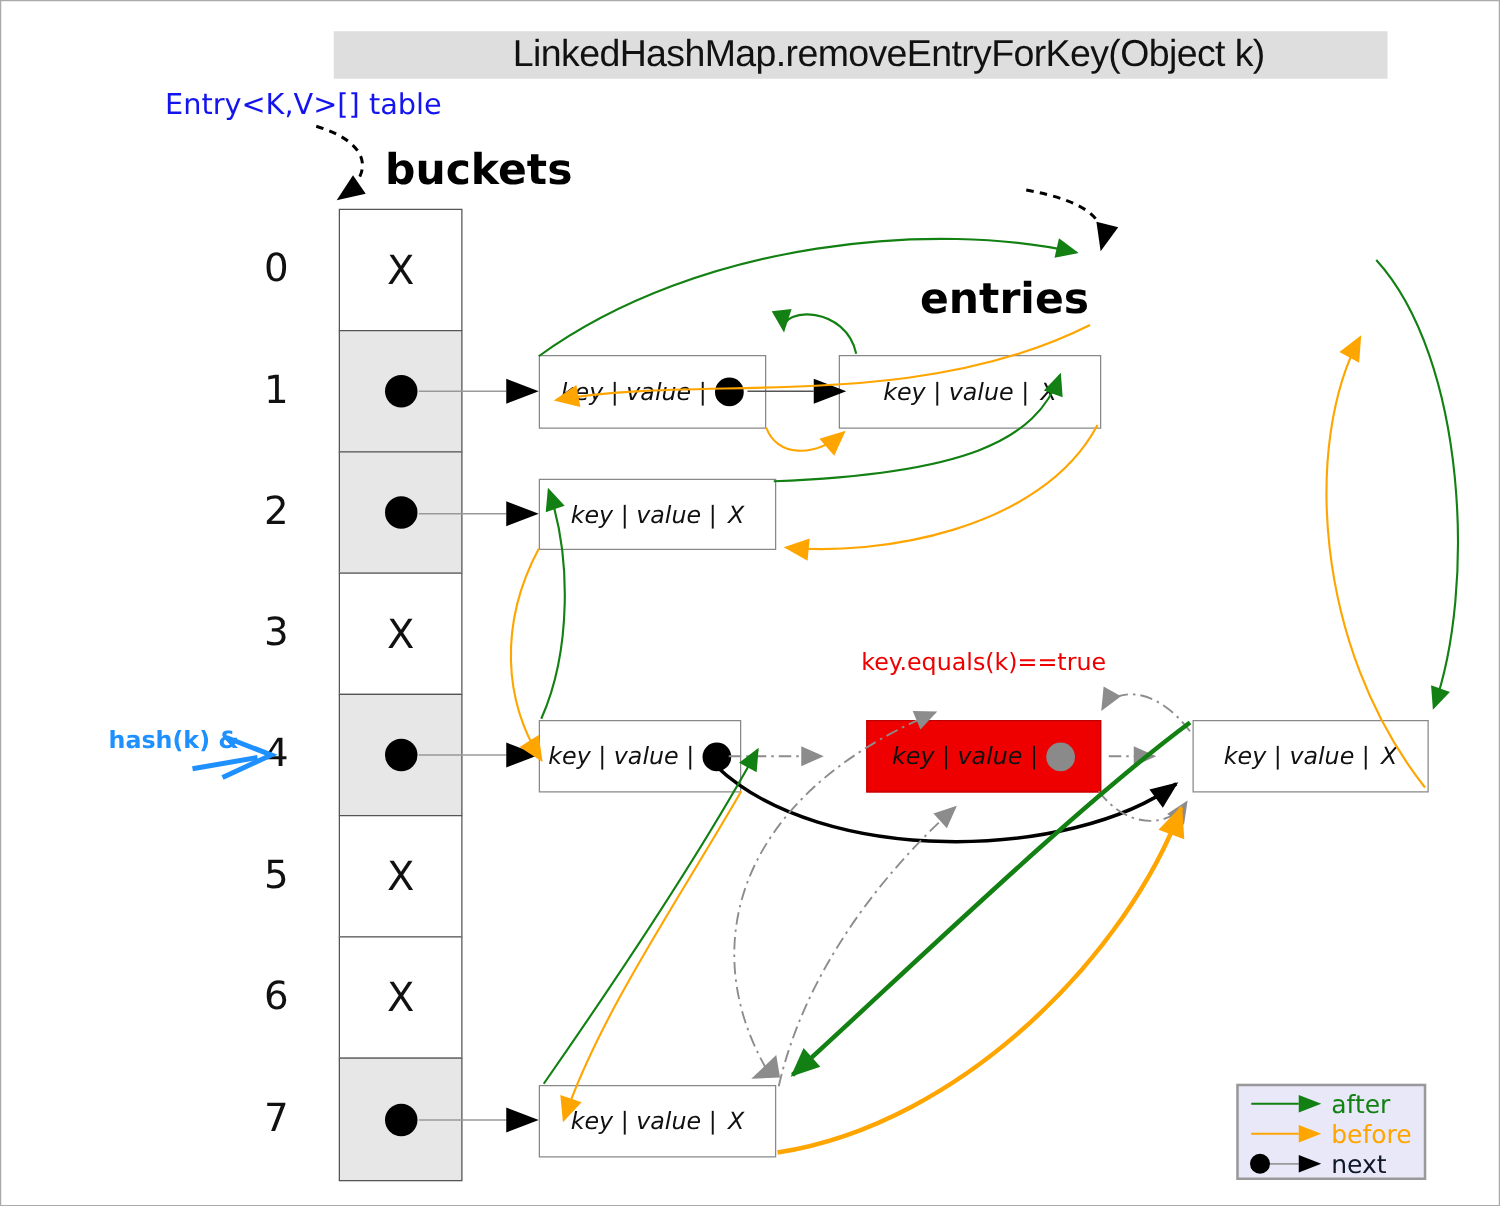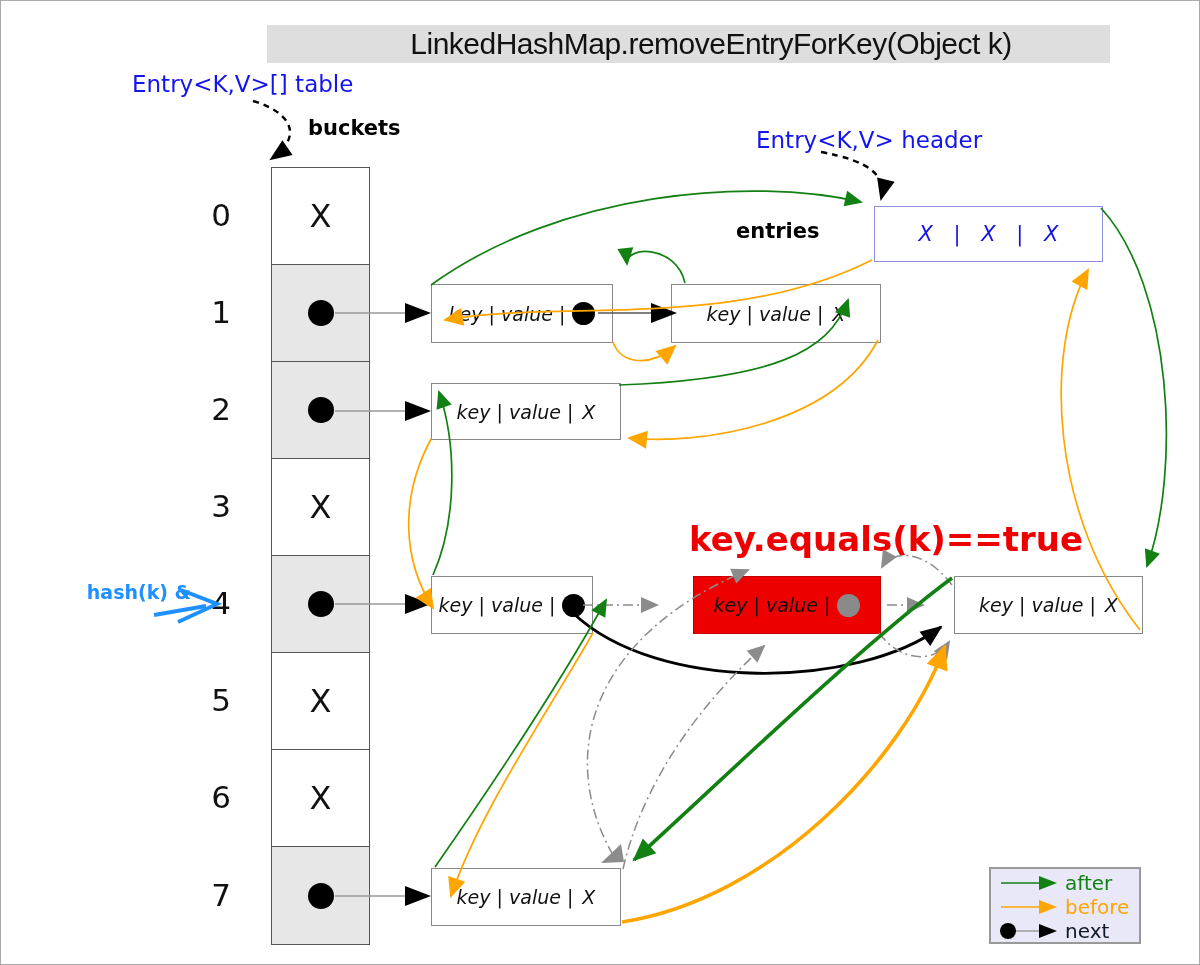--- a/index.html
+++ b/index.html
@@ -2,22 +2,22 @@
 <html><head>
 <meta charset="utf-8">
 <style>
   html,body{margin:0;padding:0;background:#fff;}
   #canvas{position:relative;width:1198px;height:963px;border:1px solid #aaa;background:#fff;
           font-family:"Liberation Sans",sans-serif;overflow:hidden;}
   .abs{position:absolute;padding-left:45px;}
   #title{left:266px;top:24px;width:798px;height:38px;background:#dedede;color:#111;
          font-size:30px;line-height:38px;text-align:center;letter-spacing:-0.5px;}
   .bluelabel{color:#1414ee;font-size:23px;font-family:"DejaVu Sans",sans-serif;}
-  .boldlabel{color:#000;font-weight:bold;font-size:21px;font-family:"DejaVu Sans",sans-serif;}
-  #label-match{color:#ee0000;font-weight:bold;font-size:34px;font-family:"DejaVu Sans",sans-serif;}
+  .boldlabel{color:#000;font-weight:bold;font-size:34px;font-family:"DejaVu Sans",sans-serif;}
+  #label-match{color:#ee0000;font-weight:normal;font-size:19px;font-family:"DejaVu Sans",sans-serif;}
   #label-hash{color:#1e90ff;font-weight:bold;font-size:19px;line-height:23px;text-align:center;
               font-family:"DejaVu Sans",sans-serif;}
   .cell{position:absolute;left:270px;width:97px;height:96px;border:1px solid #555;background:#fff;
         display:flex;align-items:center;justify-content:center;font-size:32px;color:#111;
         font-family:"DejaVu Sans",sans-serif;}
   .cell.filled{background:#e7e7e7;}
   .bdot{width:26px;height:26px;border-radius:50%;background:#000;}
   .idx{position:absolute;left:190px;width:60px;text-align:center;font-size:31px;color:#111;
        font-family:"DejaVu Sans",sans-serif;}
   .node{position:absolute;border:1.5px solid #888;background:#fff;display:flex;align-items:center;
@@ -42,21 +42,20 @@
 </style>
 </head>
 <body>
 
 <div id="canvas">
 
   <div id="title" class="abs">LinkedHashMap.removeEntryForKey(Object k)</div>
 
   <div class="abs bluelabel" style="left:86px;top:70px;">Entry&lt;K,V&gt;[] table</div>
   <div class="abs boldlabel" style="left:262px;top:115px;">buckets</div>
-  <div class="abs bluelabel" style="left:710px;top:126px;">Entry&lt;K,V&gt; header</div>
   <div class="abs boldlabel" style="left:690px;top:218px;">entries</div>
   <div class="abs" id="label-match" style="left:643px;top:518px;">key.equals(k)==true</div>
   <div class="abs" id="label-hash" style="left:20px;top:580px;width:146px;">
     <div>hash(k) &amp;</div>
   </div>
 
   <div class="idx" style="top:196px;">0</div>
   <div class="idx" style="top:293px;">1</div>
   <div class="idx" style="top:390px;">2</div>
   <div class="idx" style="top:487px;">3</div>
@@ -75,21 +74,20 @@
   <div class="cell" style="top:457px;">X</div>
   <div class="cell filled" style="top:554px;">
       <span class="bdot"></span>
     </div>
   <div class="cell" style="top:651px;">X</div>
   <div class="cell" style="top:748px;">X</div>
   <div class="cell filled" style="top:845px;height:97px;">
       <span class="bdot"></span>
     </div>
 
-  <div id="header-node" style="left:873px;top:205px;width:227px;height:54px;">X | X | X</div>
 
   <div class="node" style="left:430px;top:283px;width:180px;height:57px;">
     <span>key | value |</span><span class="ndot"></span>
   </div>
   <div class="node" style="left:670px;top:283px;width:208px;height:57px;">
     <span>key | value |</span><span style="margin-left:9px;">X</span>
   </div>
   <div class="node" style="left:430px;top:382px;width:188px;height:55px;">
     <span>key | value |</span><span style="margin-left:9px;">X</span>
   </div>

